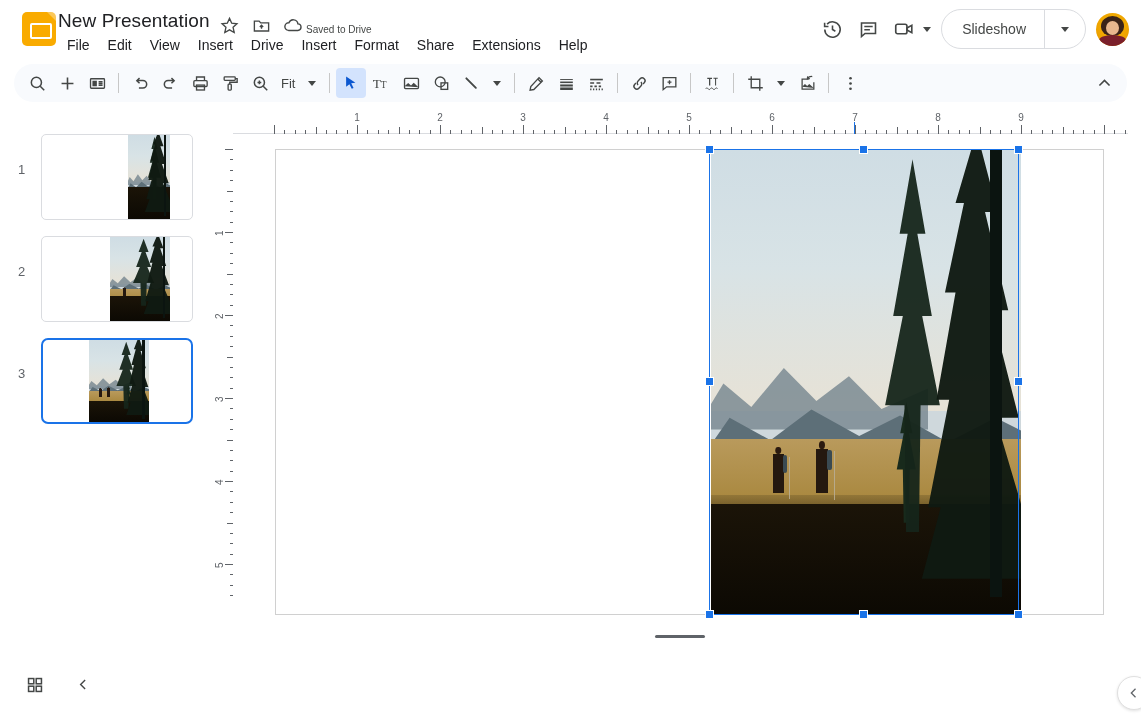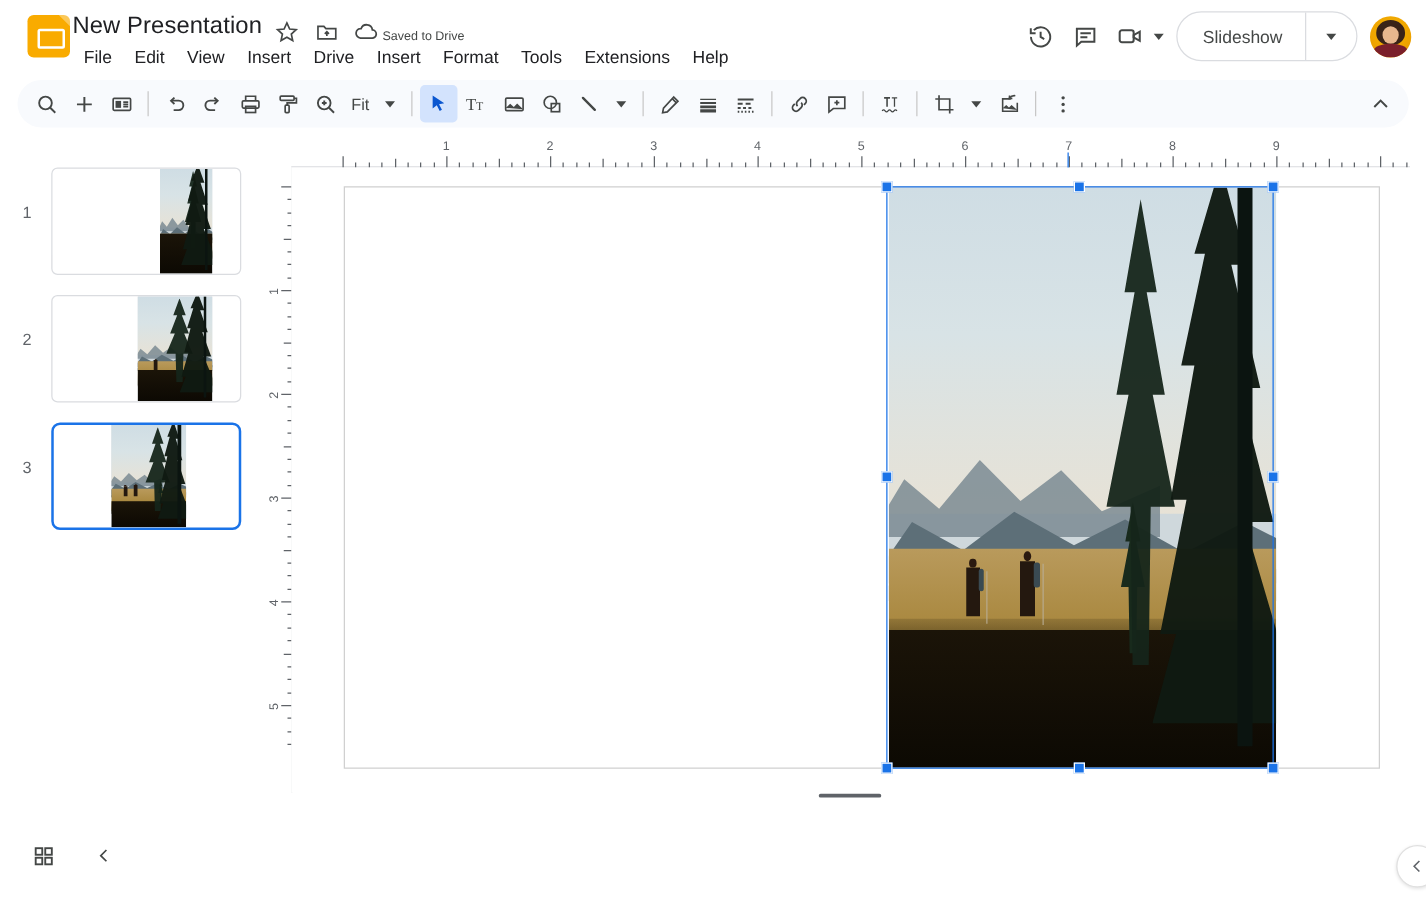--- a/index.html
+++ b/index.html
@@ -198,21 +198,21 @@
     <div class="saved-txt">Saved to Drive</div>
 
     <div class="menubar">
       <div class="menu-item">File</div>
       <div class="menu-item">Edit</div>
       <div class="menu-item">View</div>
       <div class="menu-item">Insert</div>
       <div class="menu-item">Drive</div>
       <div class="menu-item">Insert</div>
       <div class="menu-item">Format</div>
-      <div class="menu-item">Tools</div>
+      <div class="menu-item">Share</div>
       <div class="menu-item">Extensions</div>
       <div class="menu-item">Help</div>
     </div>
 
     <div class="tb-right">
       <div class="circ-btn">
         <svg width="21" height="21" viewBox="0 0 24 24" fill="none" stroke="currentColor" stroke-width="1.8">
           <path d="M3.2 12a8.8 8.8 0 1 0 2.6-6.2"></path>
             <path d="M3 4.2V8.6h4.4"></path>
             <path d="M12 7.3V12l3.3 2"></path>

